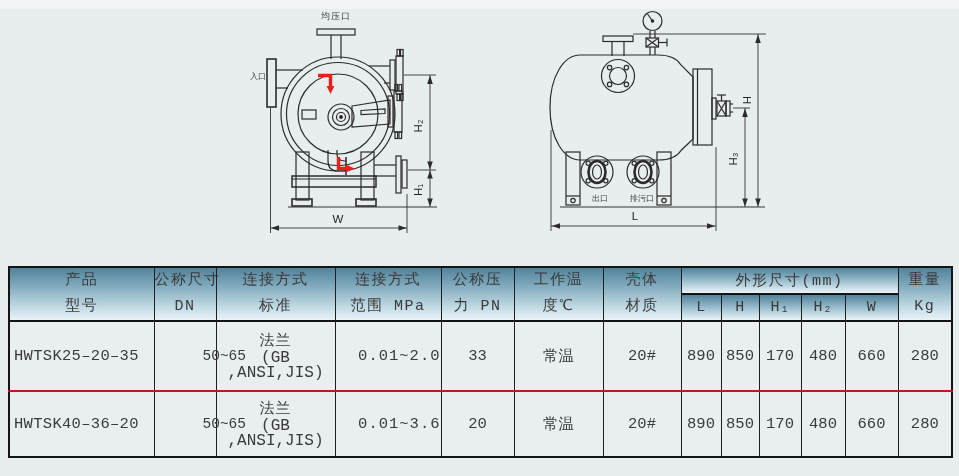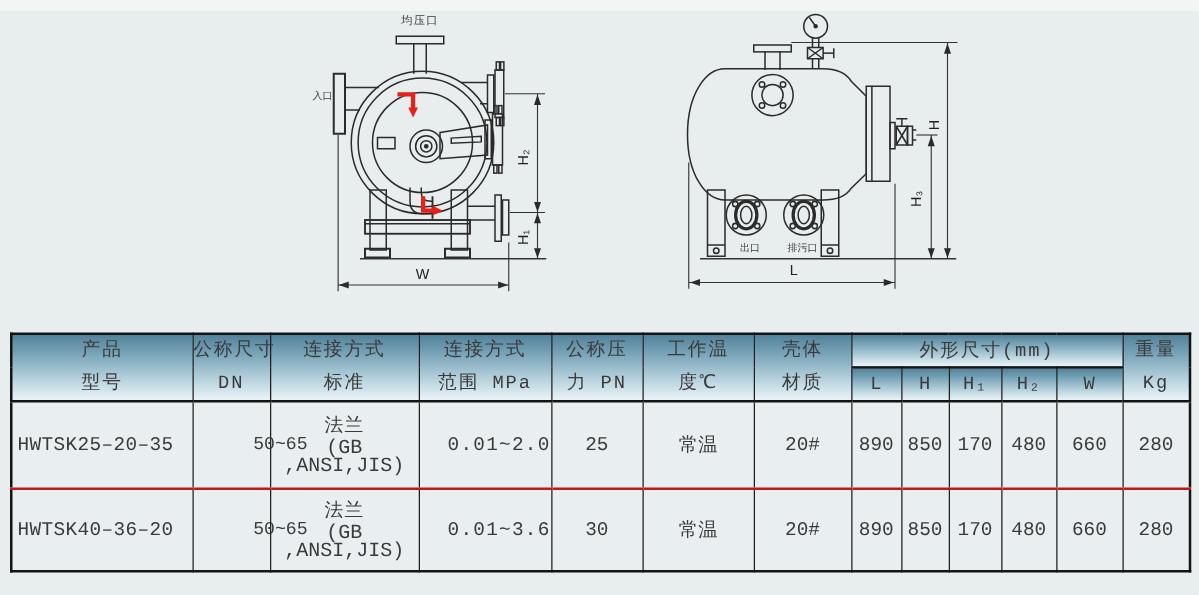--- a/index.html
+++ b/index.html
@@ -284,39 +284,39 @@
     </thead>
     <tbody>
       <tr class="dr1">
         <td class="model">HWTSK25–20–35</td>
         <td class="dn">50~65</td>
         <td class="conn">
           <div class="l1">法兰</div>
           <div class="l2">(GB ,ANSI,JIS)</div>
         </td>
         <td class="dp">0.01~2.0</td>
-        <td>25</td>
+        <td>33</td>
         <td>常温</td>
         <td>20#</td>
         <td>890</td>
         <td>850</td>
         <td>170</td>
         <td>480</td>
         <td>660</td>
         <td>280</td>
       </tr>
       <tr class="dr2">
         <td class="model">HWTSK40–36–20</td>
         <td class="dn">50~65</td>
         <td class="conn">
           <div class="l1">法兰</div>
           <div class="l2">(GB ,ANSI,JIS)</div>
         </td>
         <td class="dp">0.01~3.6</td>
-        <td>30</td>
+        <td>20</td>
         <td>常温</td>
         <td>20#</td>
         <td>890</td>
         <td>850</td>
         <td>170</td>
         <td>480</td>
         <td>660</td>
         <td>280</td>
       </tr>
     </tbody>

